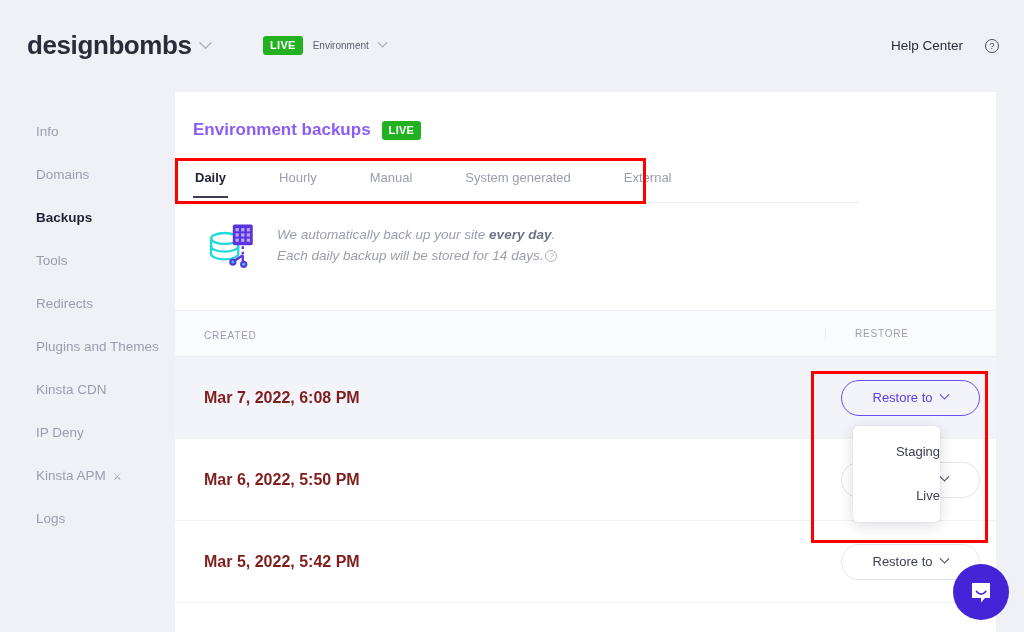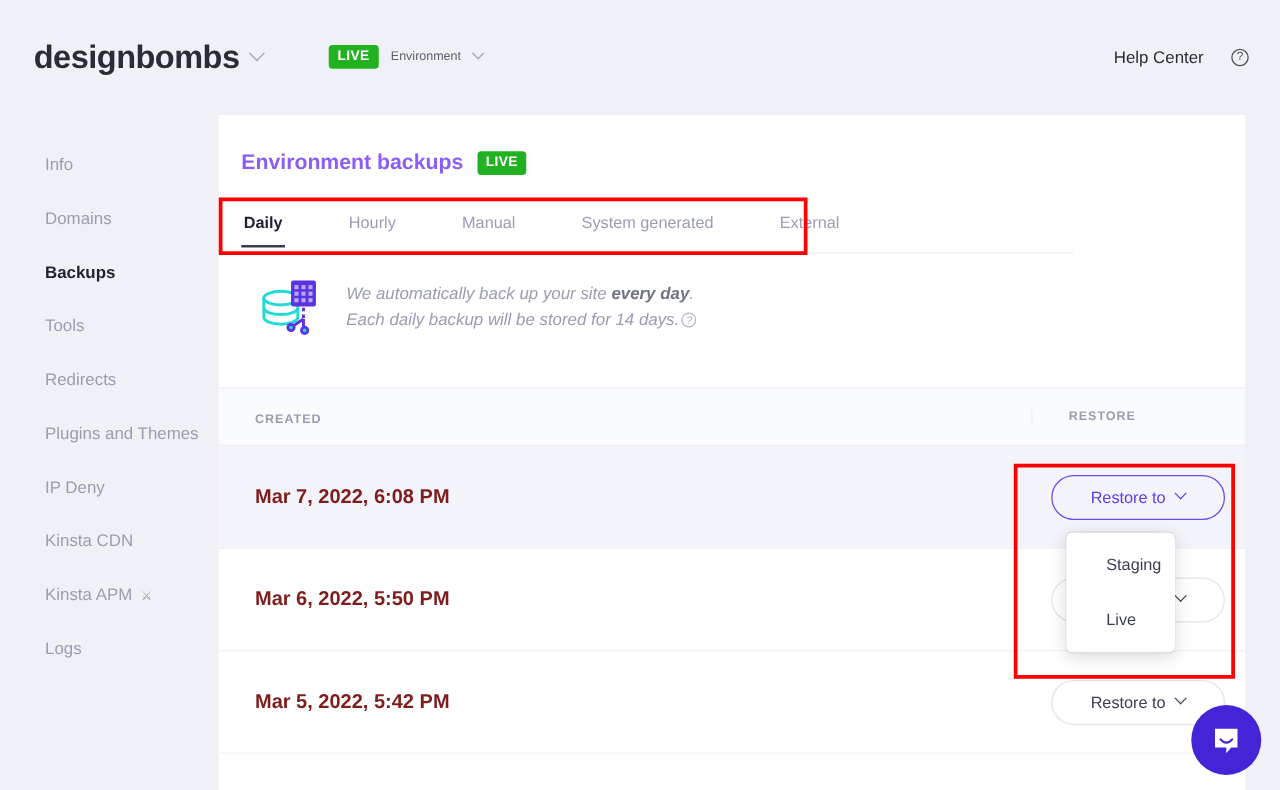--- a/index.html
+++ b/index.html
@@ -103,21 +103,21 @@
     color: #b2b5c4; vertical-align: 1px; margin-left: 2px;
   }
 
   
   .thead {
     position: absolute; left: 0; top: 218px; width: 821px; height: 47px;
     background: #fafbfd; border-top: 1px solid #eceef3; border-bottom: 1px solid #eceef3;
     display: flex; align-items: center;
   }
   .th {
-    font-size: 10px; letter-spacing: 0.8px; color: #9a9db0; font-weight: bold;
+    font-size: 10px; letter-spacing: 0.8px; color: #9a9db0; font-weight: normal;
   }
   .th.created { padding-left: 29px; }
   .th.restore { padding-left: 29px; border-left: 1px solid #eceef3; height: 22px; line-height: 22px; }
   .col-created { width: 650px; }
   .col-restore { width: 171px; }
 
   .row {
     position: absolute; left: 0; width: 821px; height: 82px;
     display: flex; align-items: center; border-bottom: 1px solid #f1f2f6;
   }
@@ -145,21 +145,21 @@
 
   
   .dropdown {
     position: absolute; left: 853px; top: 426px; width: 87px; height: 96px;
     background: #ffffff; border-radius: 5px;
     box-shadow: 0 3px 14px rgba(30,32,55,0.16), 0 0 1px rgba(30,32,55,0.22);
     z-index: 30; padding-top: 4px;
   }
   .dd-item {
     height: 44px; line-height: 44px; padding-left: 32px;
-    font-size: 13px; color: #3b3e52; cursor: pointer; white-space: nowrap;
+    font-size: 13px; color: #3b3e52; cursor: pointer; white-space: nowrap; text-align: right;
   }
 
   
   .anno {
     position: absolute; border: 3.5px solid #ff0000; z-index: 40; pointer-events: none;
   }
   #anno-tabs { left: 175px; top: 158px; width: 471px; height: 46px; }
   #anno-restore { left: 811px; top: 371px; width: 177px; height: 172px; }
 
   
@@ -192,22 +192,22 @@
     </div>
   </div>
 
   <nav class="sidebar">
     <div class="side-item"><span>Info</span></div>
     <div class="side-item"><span>Domains</span></div>
     <div class="side-item active"><span>Backups</span></div>
     <div class="side-item"><span>Tools</span></div>
     <div class="side-item"><span>Redirects</span></div>
     <div class="side-item"><span>Plugins and Themes</span></div>
+    <div class="side-item"><span>Kinsta CDN</span></div>
     <div class="side-item"><span>IP Deny</span></div>
-    <div class="side-item"><span>Kinsta CDN</span></div>
     <div class="side-item"><span>Kinsta APM</span><span class="tri">⚔</span></div>
     <div class="side-item"><span>Logs</span></div>
   </nav>
 
   <section class="card">
 
     <div class="card-title">
       <span class="t">Environment backups</span>
       <span class="live-badge">LIVE</span>
     </div>

